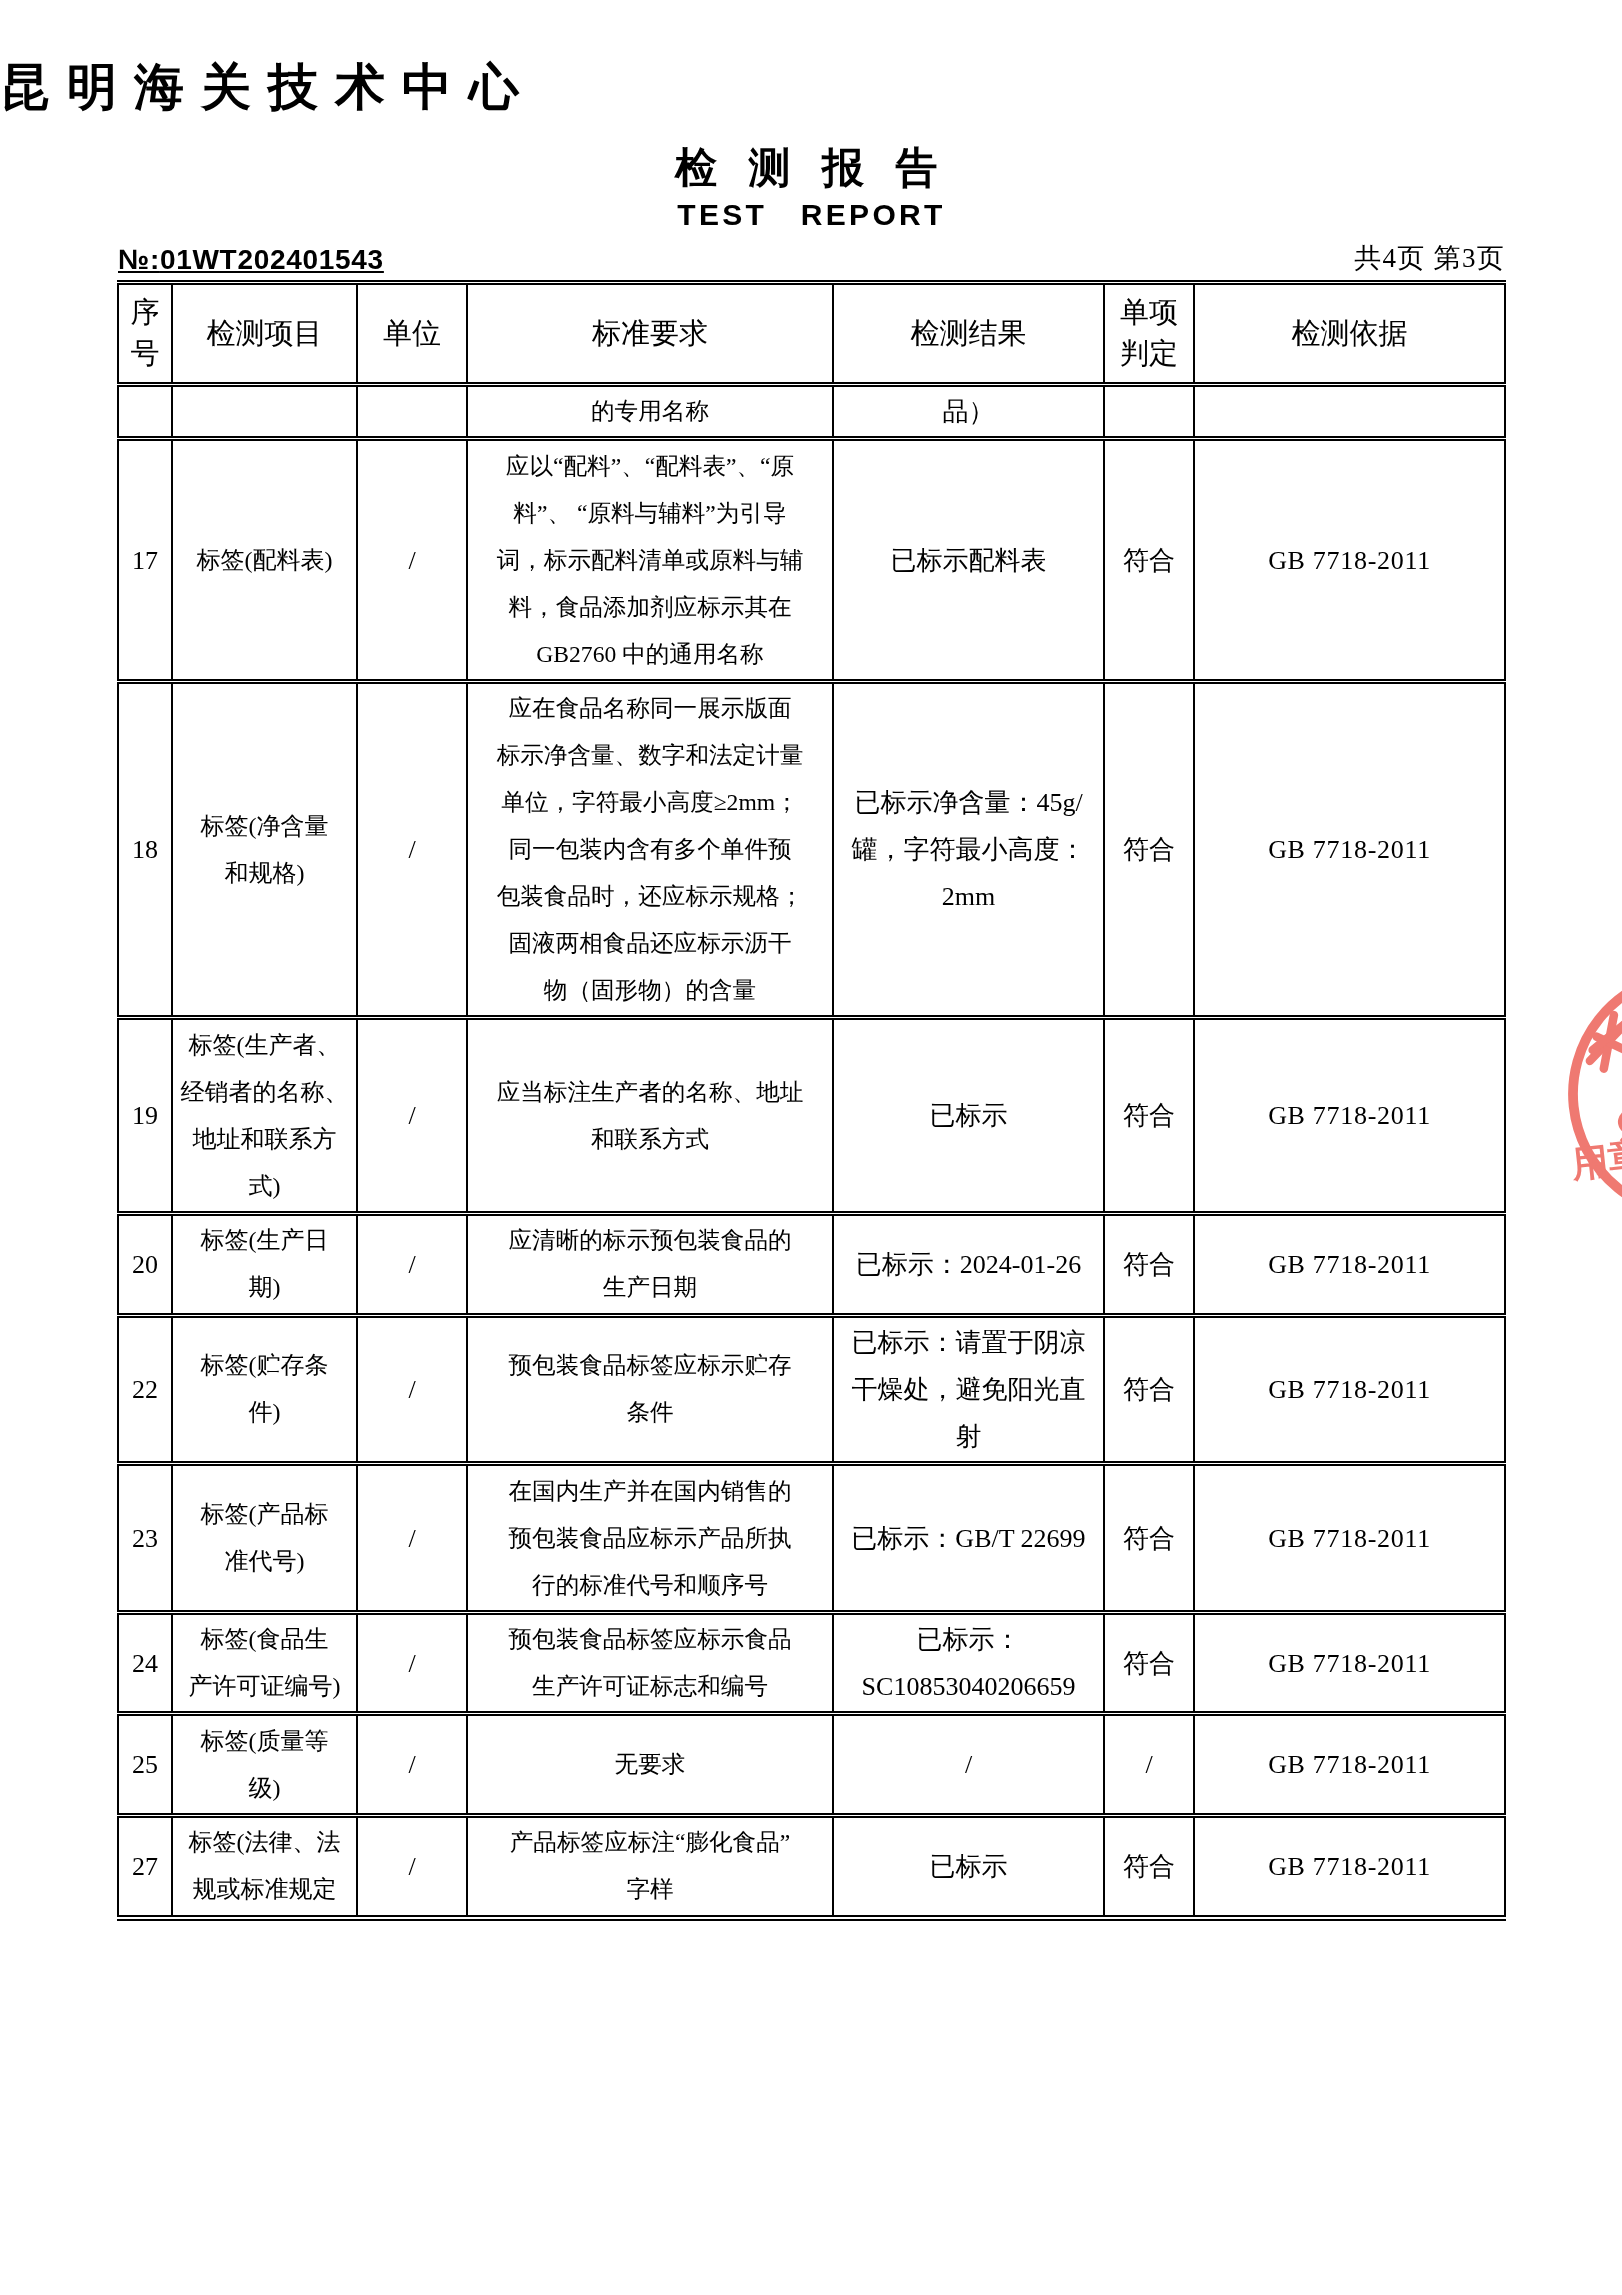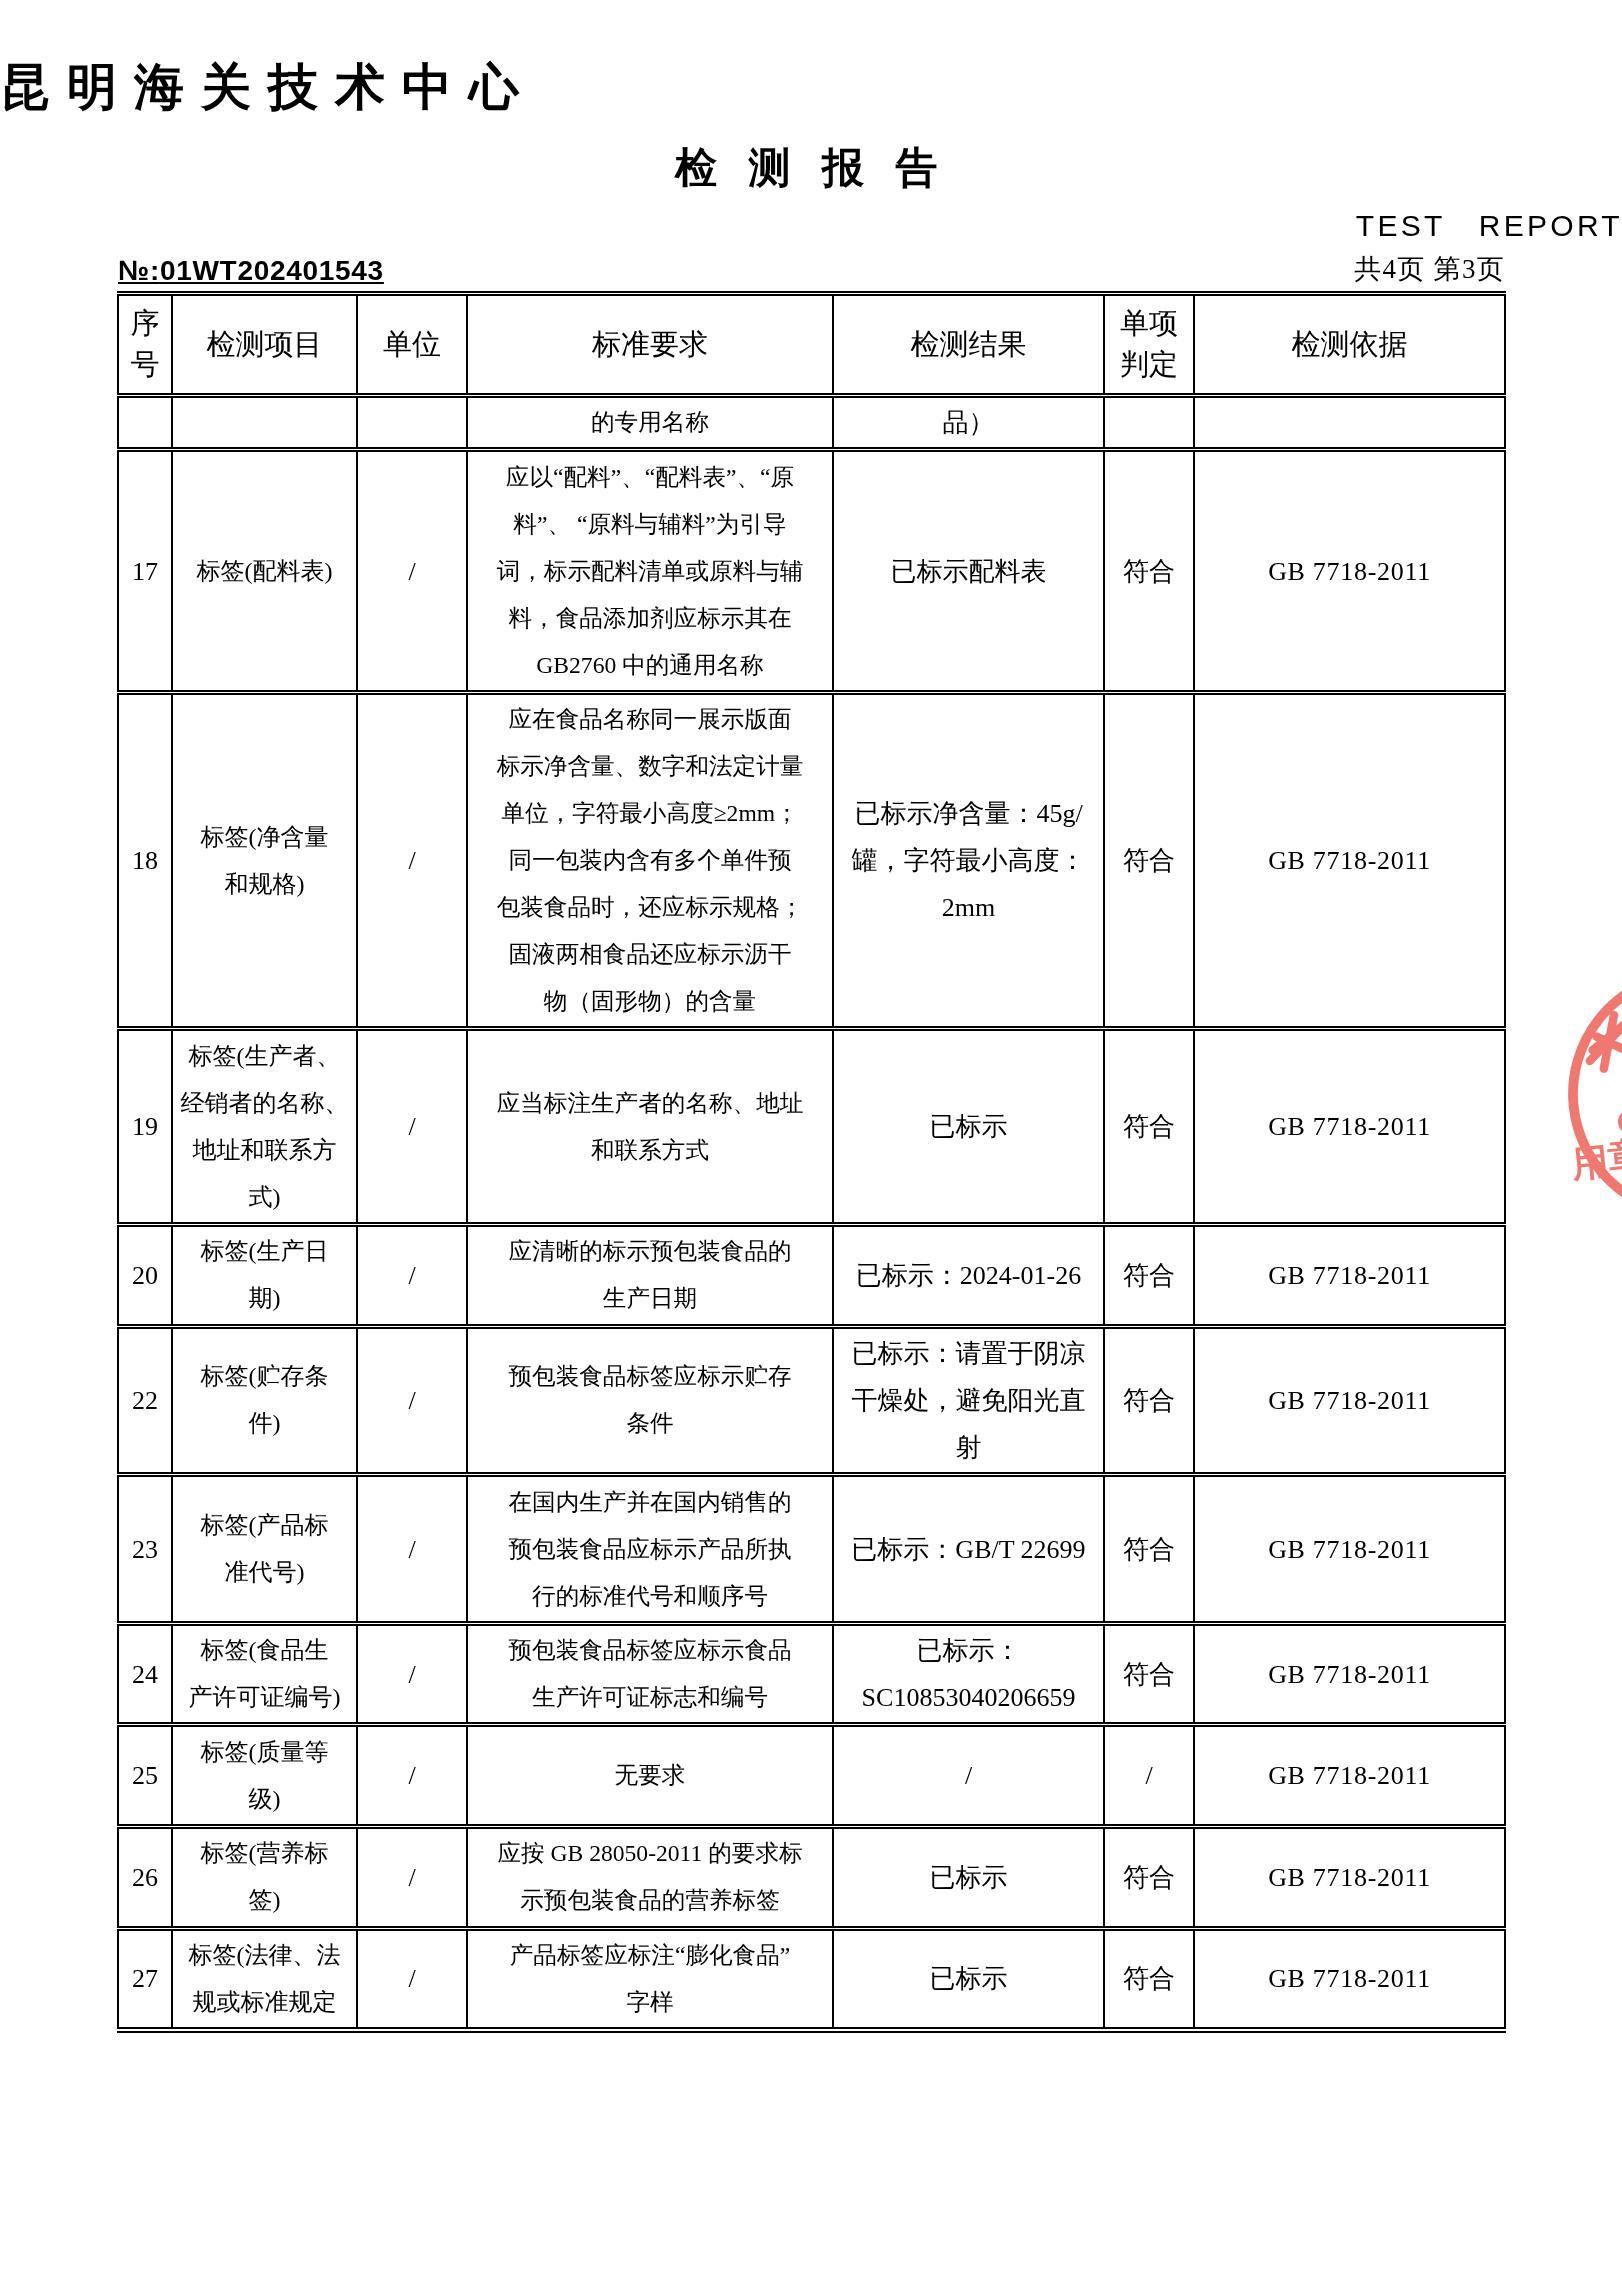--- a/index.html
+++ b/index.html
@@ -10,21 +10,21 @@
   }
   .org-title{
     margin-top:60px;font-size:50px;font-weight:700;
     letter-spacing:17px;line-height:1.1;white-space:nowrap;
   }
   .report-title{
     margin-top:31px;text-align:center;font-size:42px;font-weight:700;
     letter-spacing:10.5px;line-height:1.05;white-space:nowrap;
   }
   .report-subtitle{
-    margin-top:20px;text-align:right;font-size:30px;font-weight:400;
+    margin-top:9px;text-align:center;font-size:30px;font-weight:700;
     font-family:"Liberation Sans","DejaVu Sans",sans-serif;
     letter-spacing:3.3px;word-spacing:22px;line-height:1.05;
   }
   .meta-row{
     width:1387px;margin:9.2px auto 0 auto;display:flex;
     justify-content:space-between;align-items:flex-end;
   }
   .report-no{
     font-family:"Liberation Sans","DejaVu Sans",sans-serif;
     font-size:28px;font-weight:700;letter-spacing:0.7px;text-decoration:underline;
@@ -192,31 +192,20 @@
       <td class="c-no">25</td>
       <td class="c-item">标签(质量等
 级)</td>
       <td class="c-unit">/</td>
       <td class="c-req">无要求</td>
       <td class="c-result">/</td>
       <td class="c-judge">/</td>
       <td class="c-basis">GB 7718-2011</td>
     </tr>
         <tr>
-      <td class="c-no">26</td>
-      <td class="c-item">标签(营养标
-签)</td>
-      <td class="c-unit">/</td>
-      <td class="c-req">应按 GB 28050-2011 的要求标
-示预包装食品的营养标签</td>
-      <td class="c-result">已标示</td>
-      <td class="c-judge">符合</td>
-      <td class="c-basis">GB 7718-2011</td>
-    </tr>
-        <tr>
       <td class="c-no">27</td>
       <td class="c-item">标签(法律、法
 规或标准规定</td>
       <td class="c-unit">/</td>
       <td class="c-req">产品标签应标注“膨化食品”
 字样</td>
       <td class="c-result">已标示</td>
       <td class="c-judge">符合</td>
       <td class="c-basis">GB 7718-2011</td>
     </tr>

